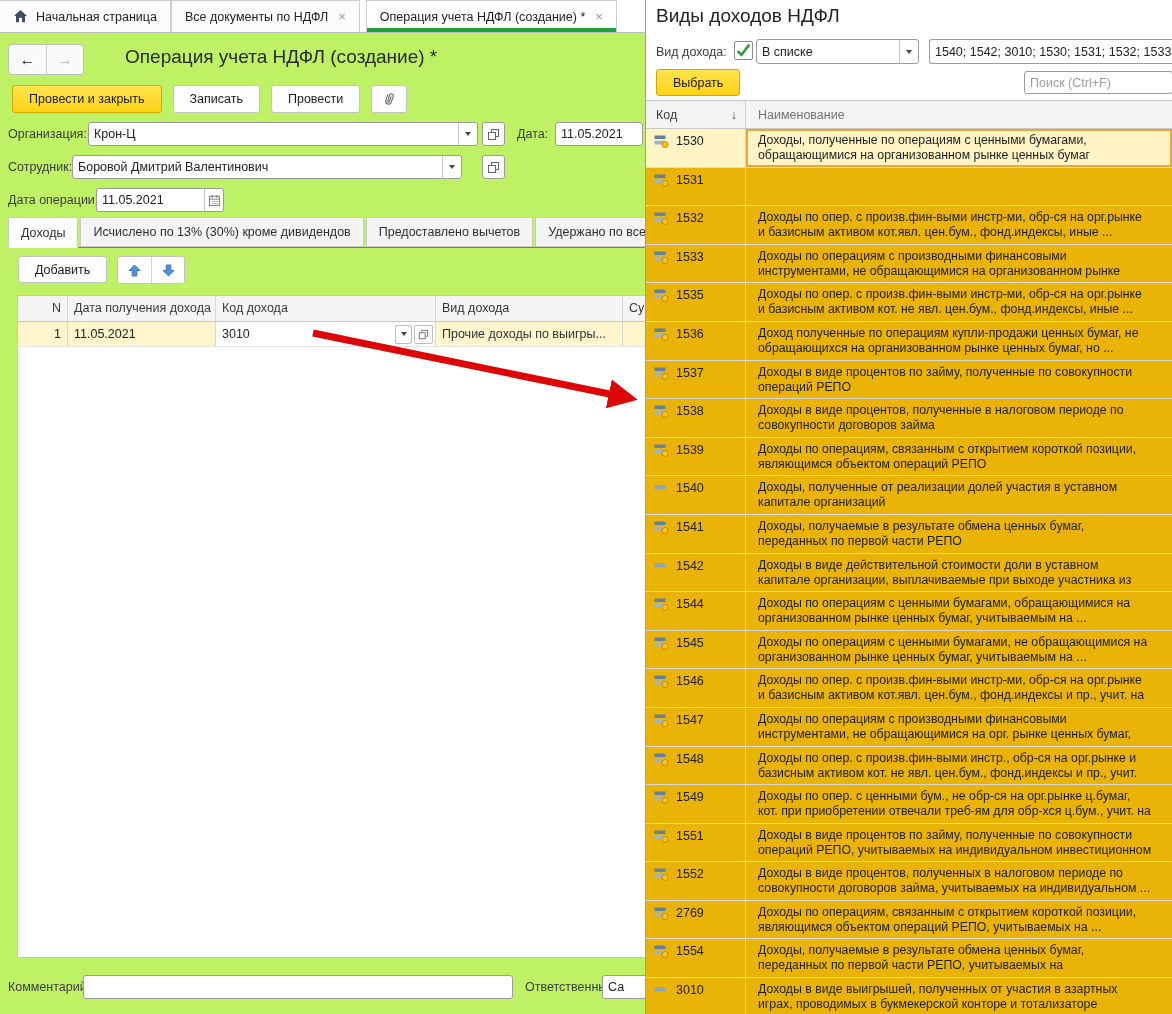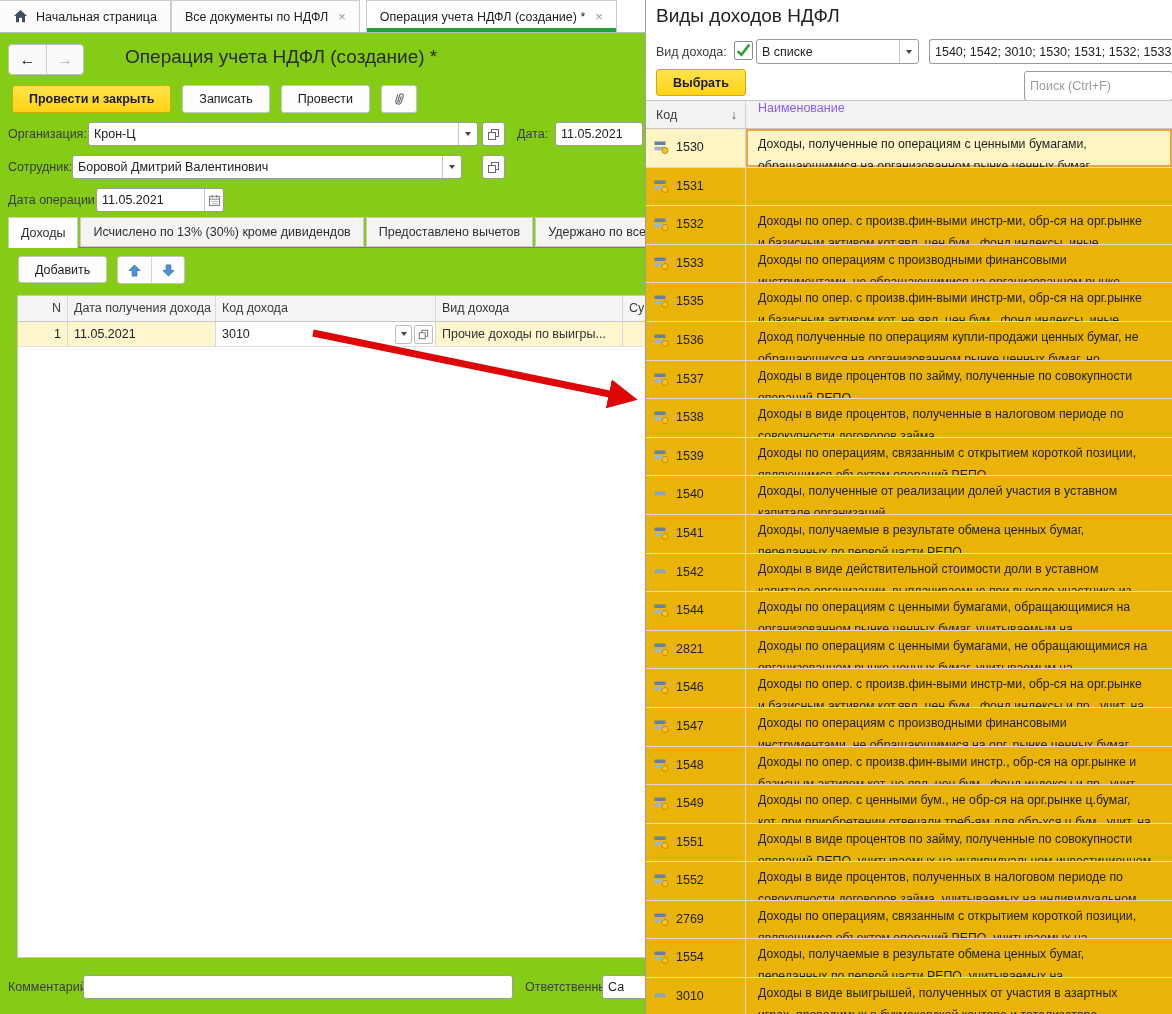--- a/index.html
+++ b/index.html
@@ -5,36 +5,36 @@
   * { box-sizing: border-box; margin: 0; padding: 0; }
   html,body { width:1172px; height:1014px; overflow:hidden; background:#fff;
     font-family:"Liberation Sans", sans-serif; color:#222; }
   body { position:relative; font-size:12.5px; }
 
   
   .btn { display:inline-flex; align-items:center; justify-content:center;
     border:1px solid #c4c4c4; border-radius:3px; background:#fdfdfd; height:28px;
     padding:0 16px; font-size:12.5px; color:#1c1c1c; cursor:pointer; }
   .btn-yellow { background:linear-gradient(#ffe44d,#ffd215); border:1px solid #d2a900;
-    font-weight:bold; }
+    font-weight:normal; }
   .field { position:absolute; height:24px; border:1px solid #9b9b9b; border-radius:3px;
     background:#fff; display:flex; align-items:center; font-size:12.5px; }
   .field .txt { flex:1; padding:0 5px; white-space:nowrap; overflow:hidden; }
   .ddbtn { width:19px; align-self:stretch; border-left:1px solid #c6c6c6;
     display:flex; align-items:center; justify-content:center; cursor:pointer; }
   .caret { width:0; height:0; border-left:3.5px solid transparent;
     border-right:3.5px solid transparent; border-top:4px solid #444; }
   .openbtn { position:absolute; width:23px; height:24px; border:1px solid #9b9b9b;
     border-radius:3px; background:#fdfdfd; display:flex; align-items:center;
     justify-content:center; cursor:pointer; }
   .lbl { position:absolute; color:#3c3c3c; line-height:24px; }
 
   
   .lp { position:absolute; left:0; top:0; width:646px; height:1014px; overflow:hidden;
-    background:#84cc16; }
+    background:#bef264; }
 
   .wtabs { position:absolute; left:0; top:0; width:100%; height:33px; display:flex;
     border-bottom:1px solid #bdbdbd; background:#fff; }
   .wtab { position:relative; display:flex; align-items:center; gap:8px; padding:0 13px;
     border:1px solid #cccccc; border-bottom:none; background:#fcfcfc; cursor:pointer;
     white-space:nowrap; }
   .wtab.first { border-left:none; }
   .wtab.active { background:#fff; margin-left:6px; }
   .wtab.active:after { content:""; position:absolute; left:0; right:0; bottom:0;
     height:4px; background:#1ea23b; }
@@ -96,27 +96,27 @@
     border:1px solid #8b8b8b; border-radius:2px; background:#fff; cursor:pointer; }
   .fcheck svg { display:none; }
   .fcheck.on svg { display:block; }
 
   .plist { position:absolute; left:0; top:100px; right:0; bottom:0;
     border-top:1px solid #c6c6c6; }
   .phead { display:flex; height:28px; background:#f3f3f3; border-bottom:1px solid #c6c6c6; }
   .ph-code { width:100px; border-right:1px solid #cfcfcf; display:flex; align-items:center;
     padding:0 8px 0 10px; color:#3a3a3a; }
   .ph-code .sort { margin-left:auto; color:#555; }
-  .ph-name { flex:1; display:flex; align-items:flex-start; padding:0 12px; color:#8b5cf6; }
+  .ph-name { flex:1; display:flex; align-items:center; padding:0 12px; color:#737373; }
   .prow { display:flex; height:38.6px; border-bottom:1px solid #dadada; cursor:pointer;
     background:#eab308; }
-  .prow .pc { width:100px; border-right:1px solid #d6d6d6; padding:11px 0 0 8px;
+  .prow .pc { width:100px; border-right:1px solid #d6d6d6; padding:5px 0 0 8px;
     display:flex; align-items:flex-start; gap:7px; }
   .prow .pcode { font-size:12.5px; color:#222; line-height:14px; }
-  .prow .pn { flex:1; padding:4px 20px 0 12px; font-size:12.3px; line-height:22px;
+  .prow .pn { flex:1; padding:4px 20px 0 12px; font-size:12.3px; line-height:15px;
     color:#1f1f1f; overflow:hidden; }
   .prow.sel { background:#fff4c4; }
   .prow.sel .pn { box-shadow:inset 0 0 0 2px #e7a93d; }
   .pic .dot { display:block; }
   .prow.plain .pic .bars { display:none; }
   .prow:not(.plain) .pic .dash { display:none; }
   .prow:not(.plain) .pic .dot { display:block; }
   .prow.plain .pic .dot { display:none; }
 
   input.plain-input { border:1px solid #9b9b9b; border-radius:3px; height:24px;
@@ -285,21 +285,21 @@
     <div class="txt">В списке</div>
     <div class="ddbtn">
         <span class="caret"></span>
       </div>
   </div>
   <div class="field" style="left:283px; top:39px; width:244px; height:25px; border-right:none; border-radius:3px 0 0 3px;">
     <div class="txt">1540; 1542; 3010; 1530; 1531; 1532; 1533;</div>
   </div>
 
   <div class="btn btn-yellow" style="position:absolute; left:10px; top:69px; height:27px;">Выбрать</div>
-  <input class="plain-input" style="position: absolute; left: 378px; top: 71px; width: 149px; height: 30px;" placeholder="Поиск (Ctrl+F)">
+  <input class="plain-input" style="position: absolute; left: 378px; top: 71px; width: 149px; height: 23px;" placeholder="Поиск (Ctrl+F)">
 
   <div class="plist">
     <div class="phead">
       <div class="ph-code">
         <span>Код</span>
         <span class="sort">↓</span>
       </div>
       <div class="ph-name">
         <span>Наименование</span>
       </div>
@@ -502,21 +502,21 @@
   <div class="prow">
     <div class="pc">
       <svg class="pic" width="15" height="14" viewBox="0 0 15 14">
         <g class="bars">
           <rect x="0.5" y="1.5" width="11" height="3.6" rx="0.6" fill="#5f81a3"></rect>
           <rect x="0.5" y="6.8" width="11" height="3.6" rx="0.6" fill="#9fb4c9"></rect>
         </g>
         <rect class="dash" x="0.5" y="4.2" width="11" height="4" rx="0.6" fill="#8ba3bc"></rect>
         <circle class="dot" cx="11" cy="10.5" r="3" fill="#ffc21c" stroke="#b98a00" stroke-width="0.9"></circle>
       </svg>
-      <span class="pcode">2821</span>
+      <span class="pcode">1545</span>
     </div>
     <div class="pn pname">Доходы по операциям с ценными бумагами, не обращающимися на организованном рынке ценных бумаг, учитываемым на ...</div>
   </div>
 
   <div class="prow">
     <div class="pc">
       <svg class="pic" width="15" height="14" viewBox="0 0 15 14">
         <g class="bars">
           <rect x="0.5" y="1.5" width="11" height="3.6" rx="0.6" fill="#5f81a3"></rect>
           <rect x="0.5" y="6.8" width="11" height="3.6" rx="0.6" fill="#9fb4c9"></rect>

